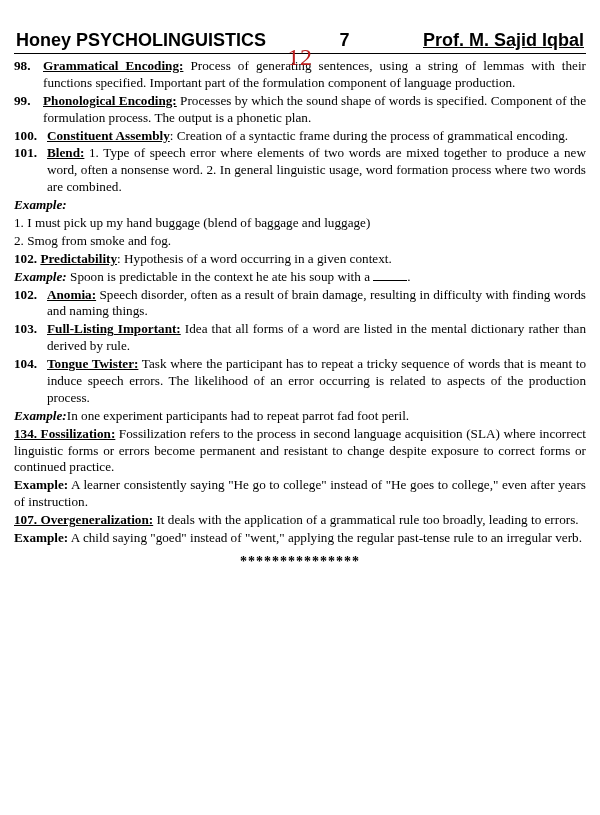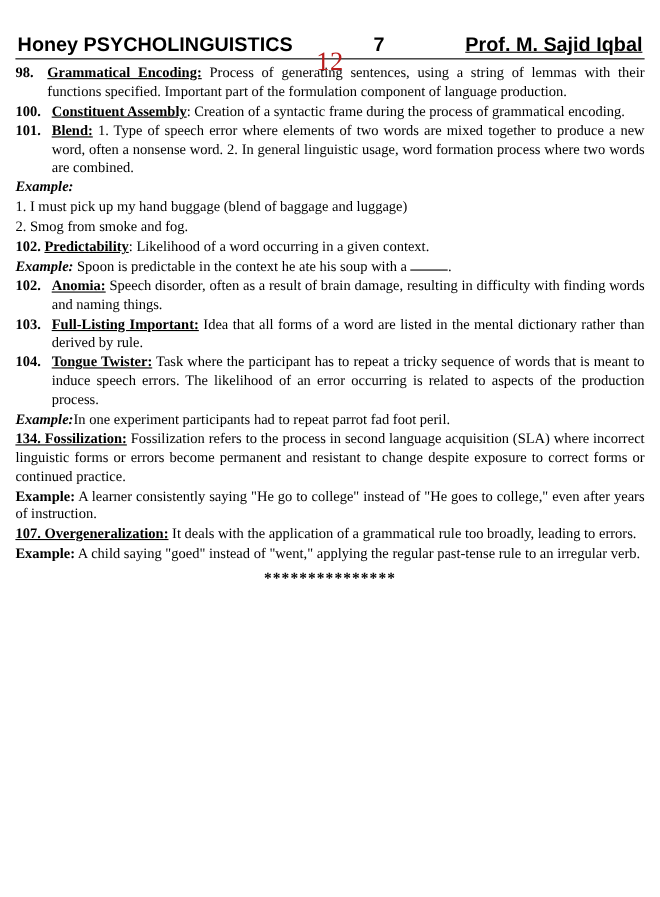--- a/index.html
+++ b/index.html
@@ -119,36 +119,40 @@
   </div>
   <hr class="rule">
 
   <div class="body-content">
 
     <div class="entry indent-98">
       <span class="num">98.</span>
       <span class="txt"><span class="term">Grammatical Encoding:</span><span> Process of generating sentences, using a string of lemmas with their functions specified. Important part of the formulation component of language production.</span></span>
     </div>
 
+    <div class="entry indent-98">
+      <span class="num">99.</span>
+      <span class="txt"><span class="term">Phonological Encoding:</span><span> Processes by which the sound shape of words is specified. Component of the formulation process. The output is a phonetic plan.</span></span>
+    </div>
 
     <div class="entry indent-100">
       <span class="num">100.</span>
       <span class="txt"><span class="term">Constituent  Assembly</span><span>:  Creation  of  a  syntactic  frame  during  the  process  of grammatical encoding.</span></span>
     </div>
 
     <div class="entry indent-100">
       <span class="num">101.</span>
       <span class="txt"><span class="term">Blend:</span><span> 1. Type of speech error where elements of two words are mixed together to produce a new word, often a nonsense word. 2. In general linguistic usage, word formation process where two words are combined.</span></span>
     </div>
 
     <div class="para"><span class="ital">Example:</span></div>
     <div class="list-line">1. I must pick up my hand buggage (blend of baggage and luggage)</div>
     <div class="list-line">2. Smog from smoke and fog.</div>
 
-    <div class="para"><span class="term-plain">102.</span> <span class="term">Predictability</span><span>: Likelihood of a word occurring in a given context.</span></div>
+    <div class="para"><span class="term-plain">102.</span> <span class="term">Predictability</span><span>: Hypothesis of a word occurring in a given context.</span></div>
 
     <div class="para"><span class="ital">Example:</span><span> Spoon is predictable in the context he ate his soup with a </span><span class="blank-fill"></span><span>.</span></div>
 
     <div class="entry indent-100">
       <span class="num">102.</span>
       <span class="txt"><span class="term">Anomia:</span><span> Speech disorder, often as a result of brain damage, resulting in difficulty with finding words and naming things.</span></span>
     </div>
 
     <div class="entry indent-100">
       <span class="num">103.</span>

